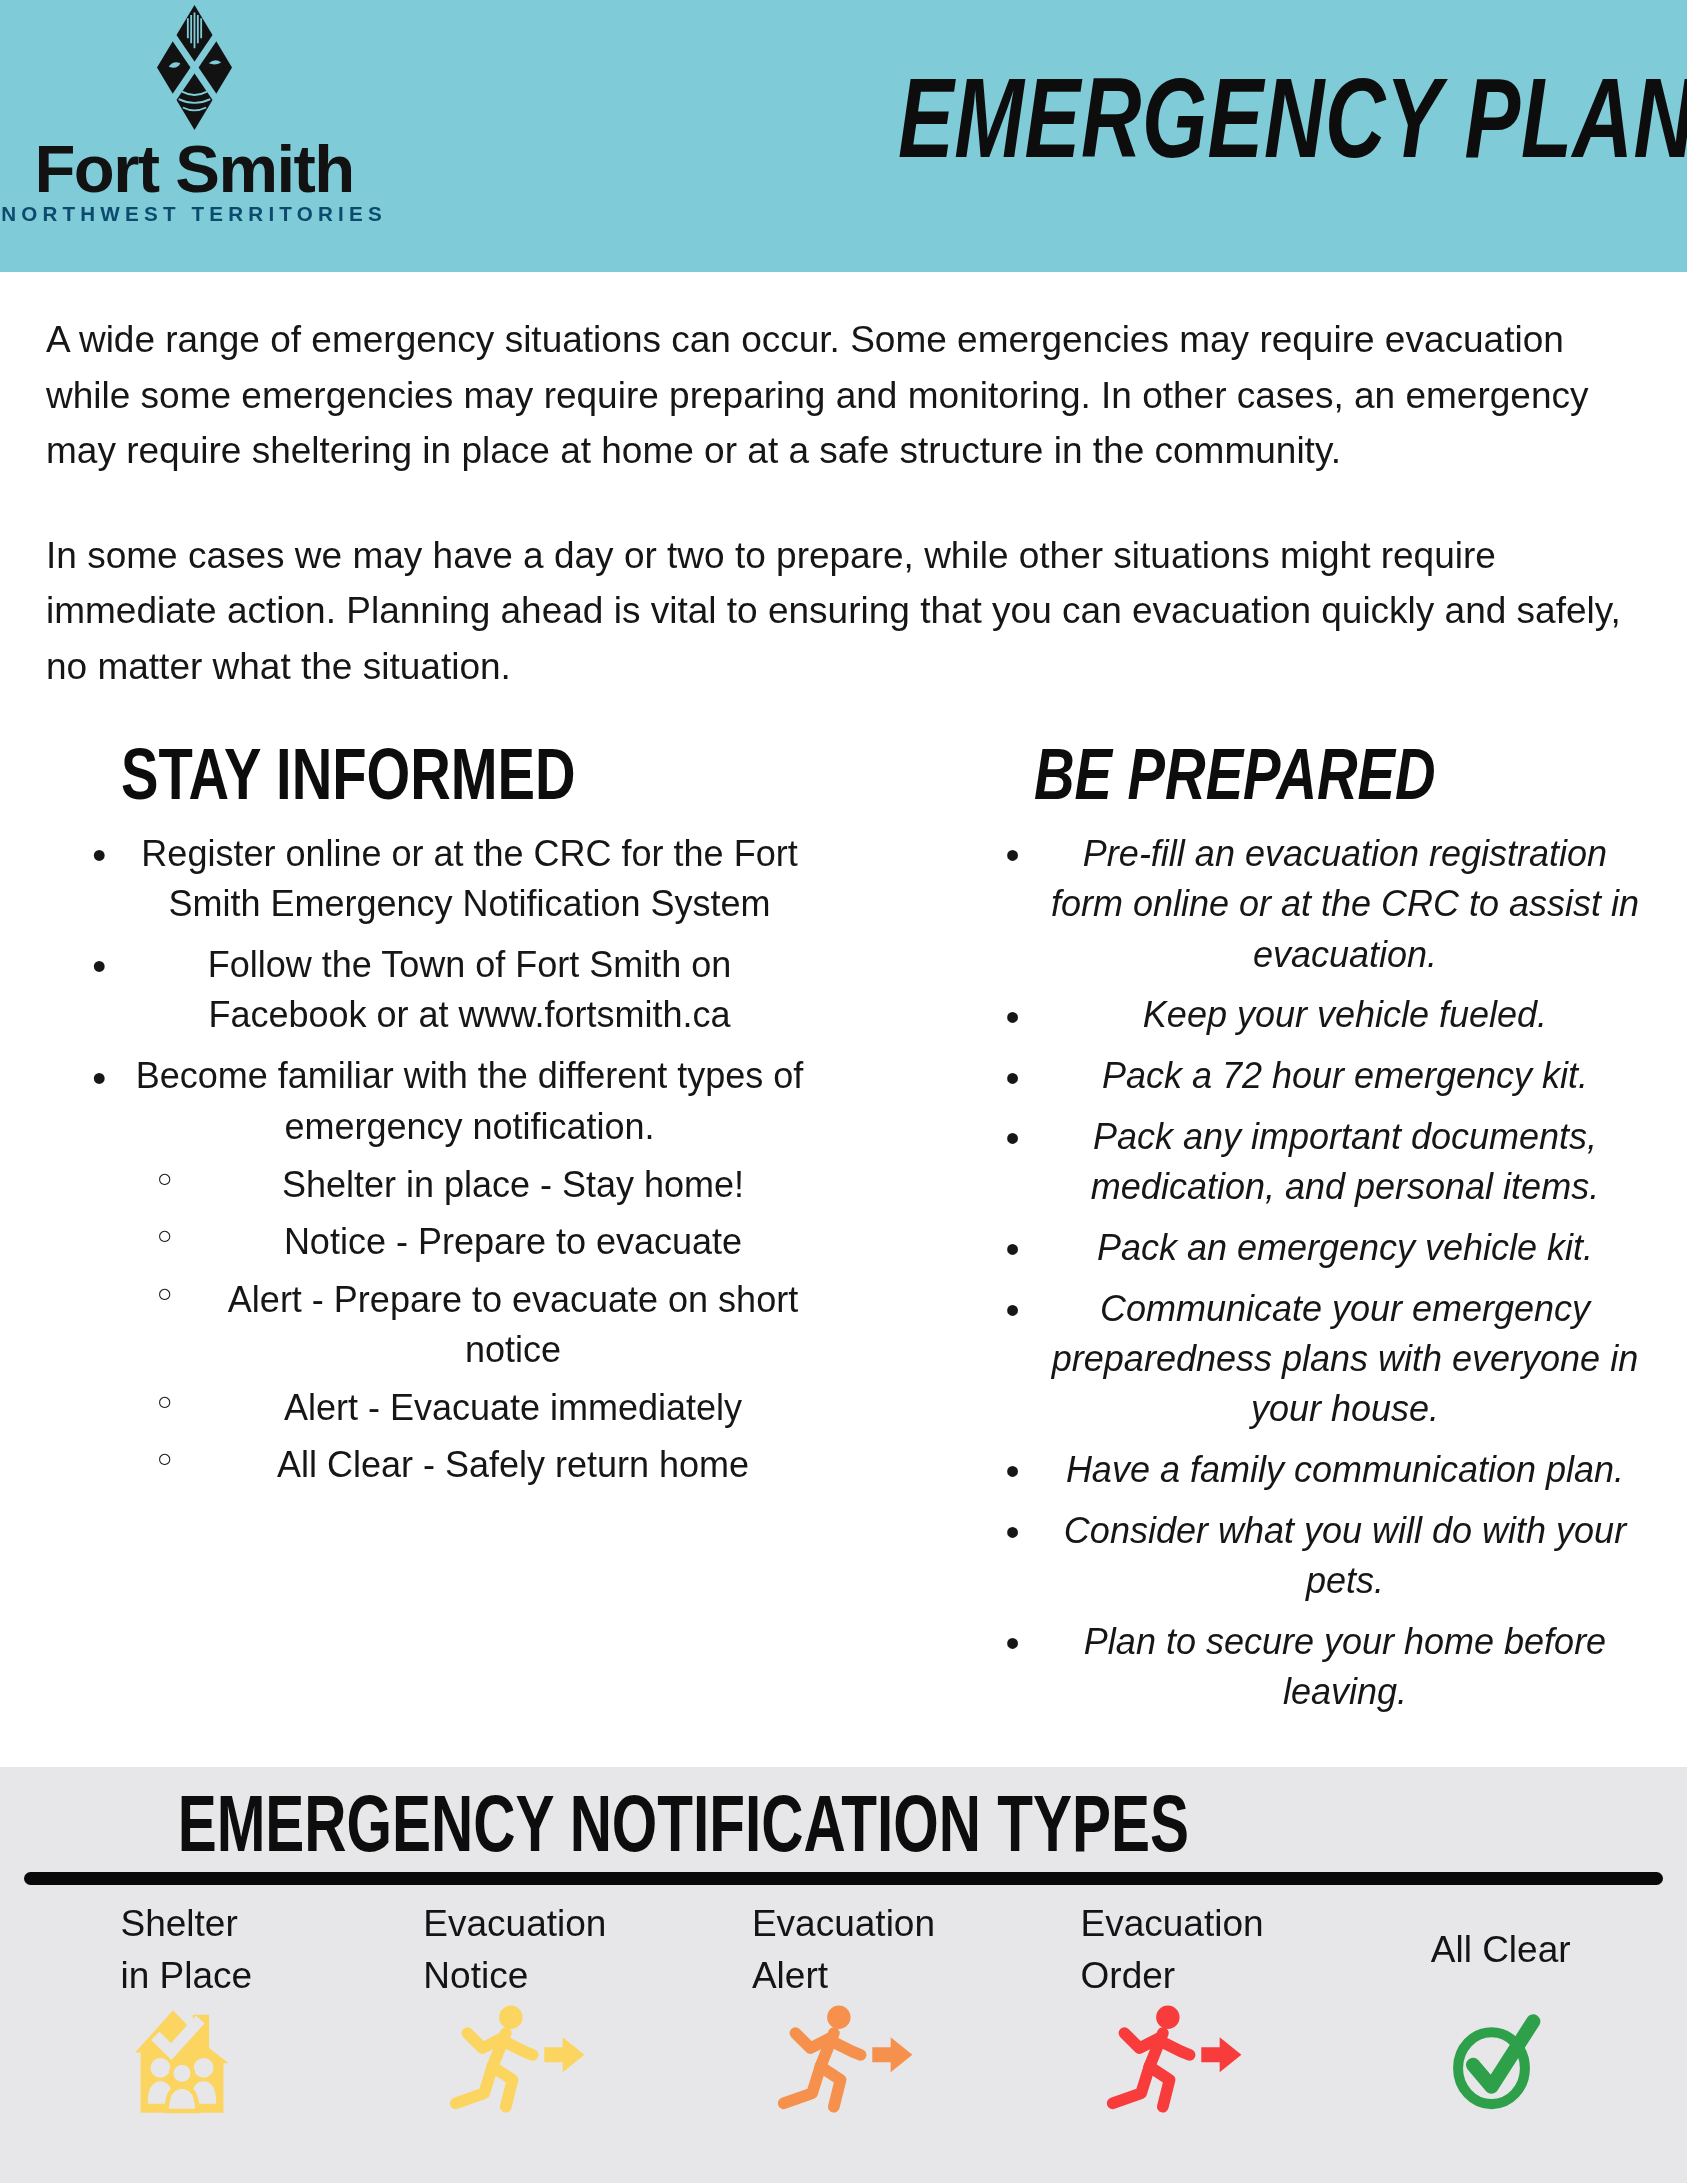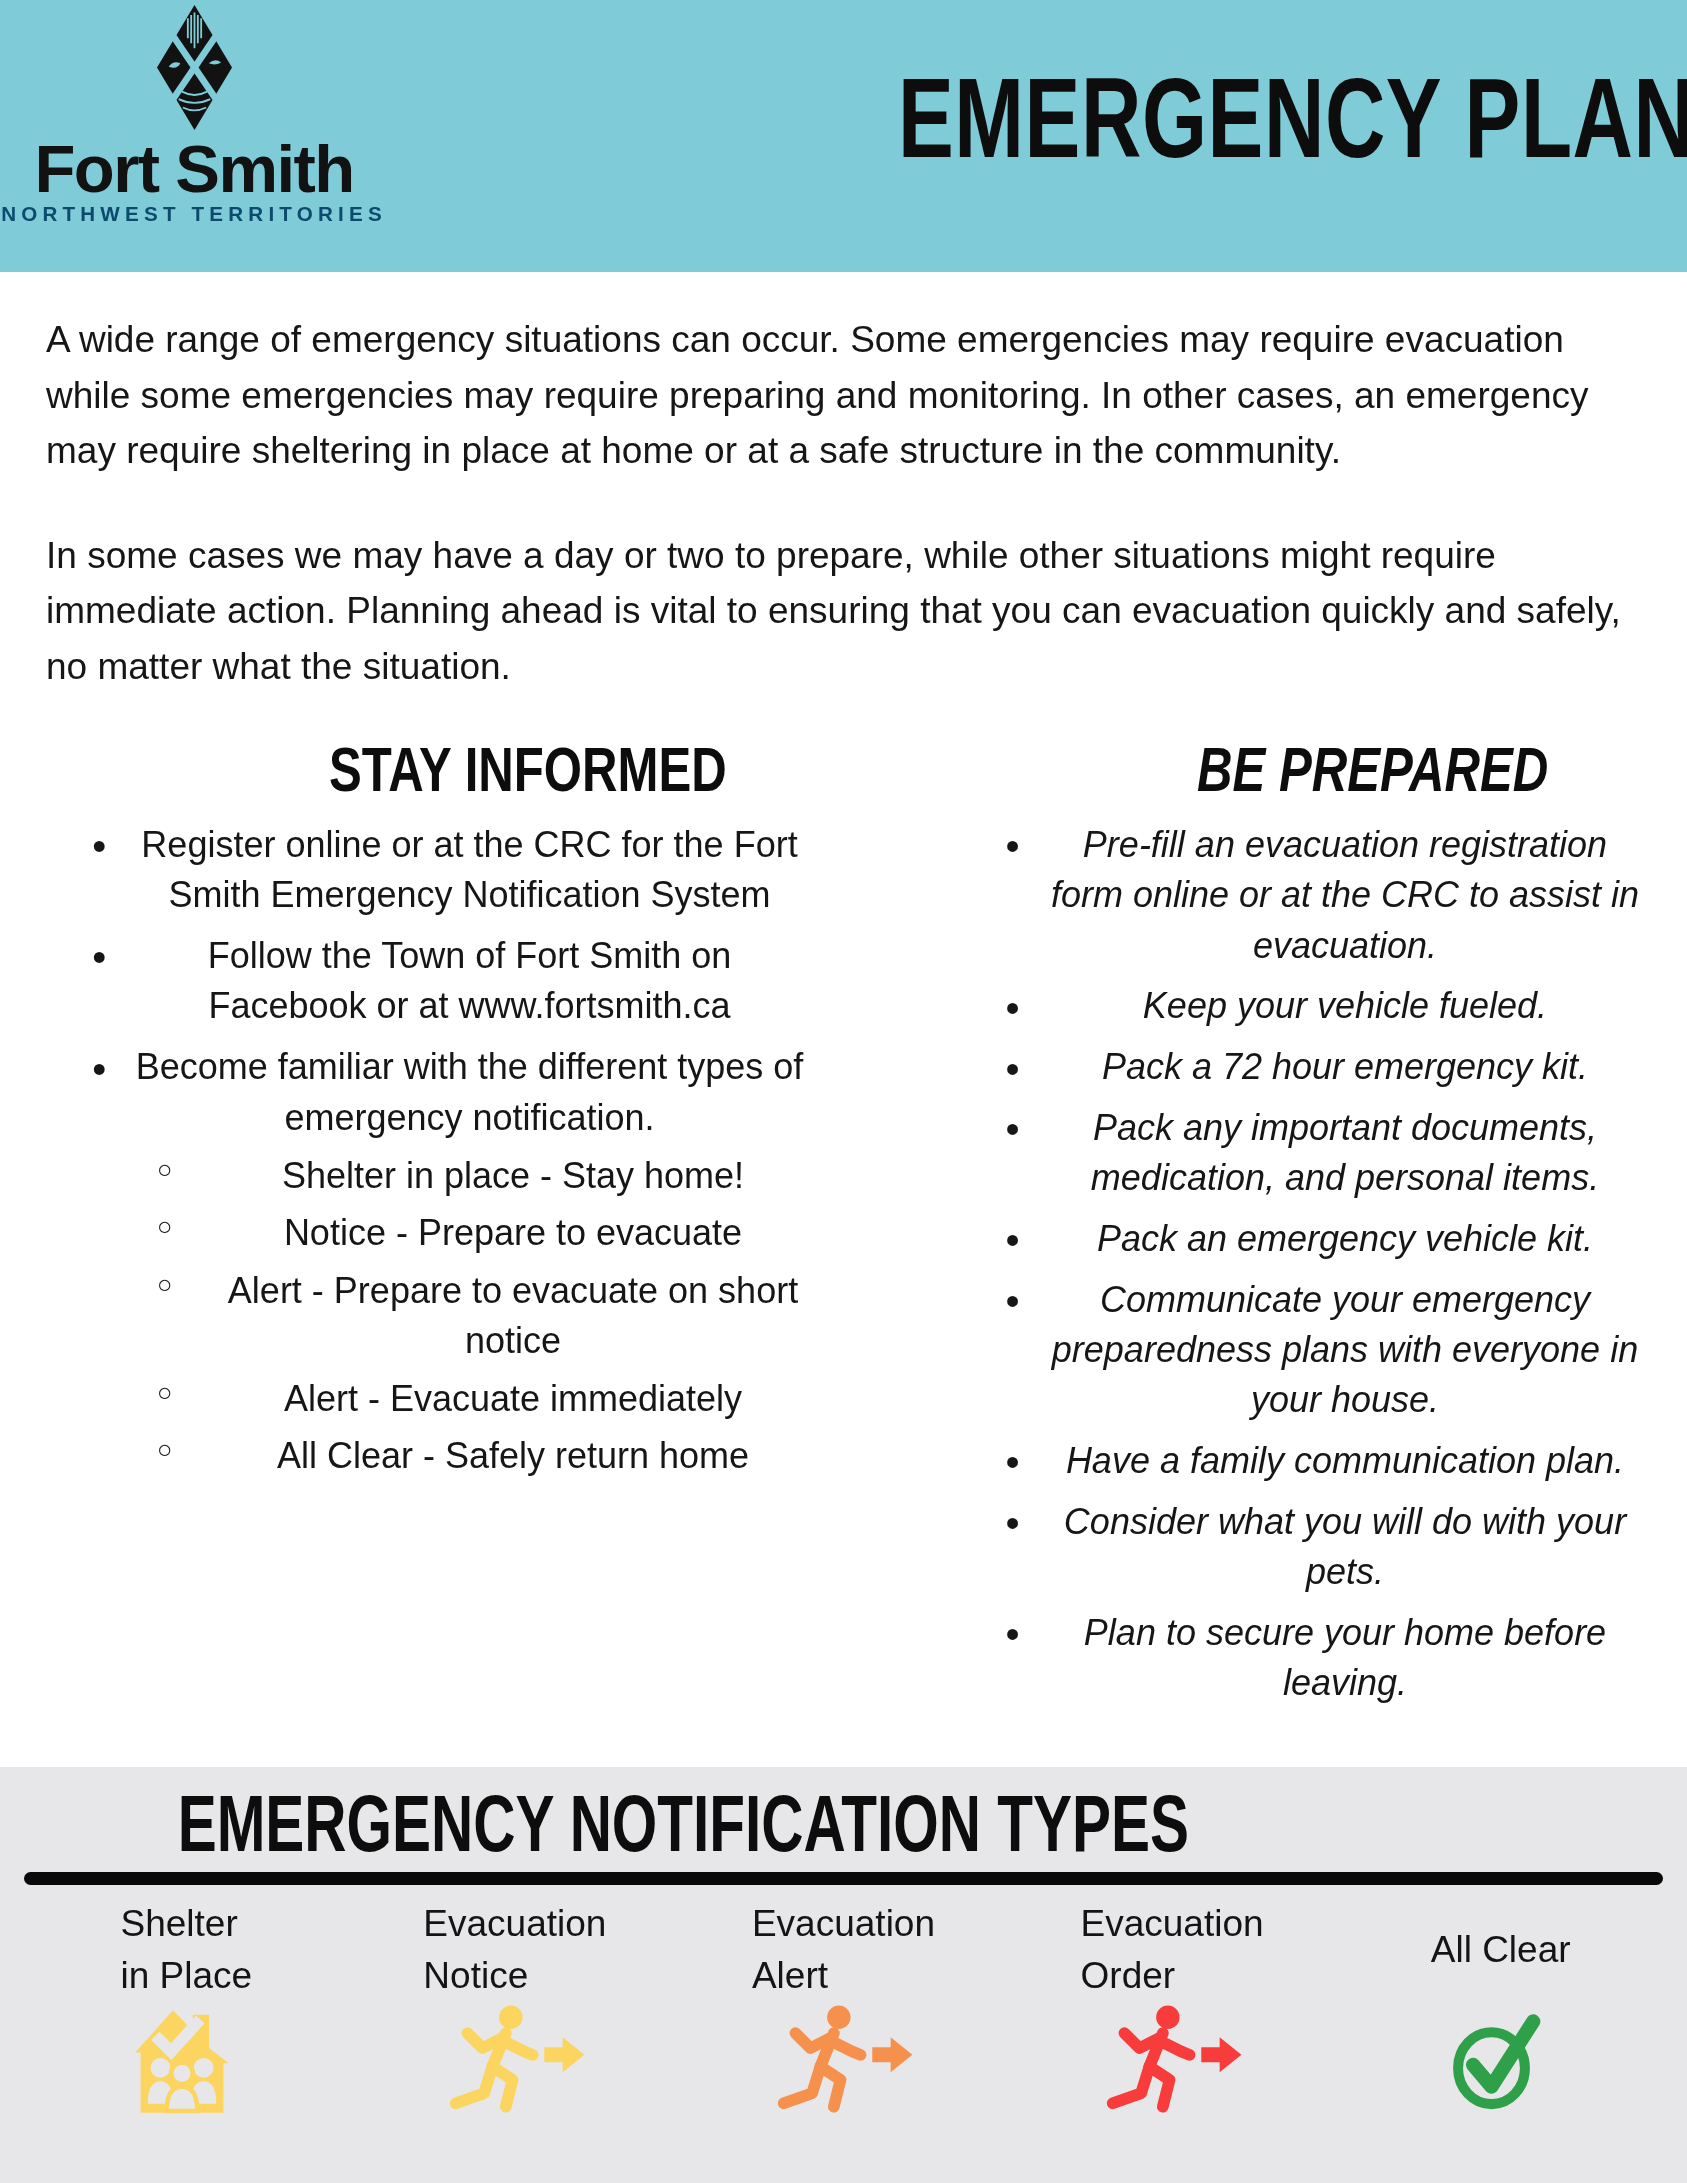--- a/index.html
+++ b/index.html
@@ -21,37 +21,37 @@
   }
   .logo-diamond { width: 87px; height: 125px; }
   .logo-town {
     margin-top: 4.8px; font-size: 67px; font-weight: 700;
     letter-spacing: -1.6px; line-height: 1; color: #121212; white-space: nowrap;
   }
   .logo-terr {
     margin-top: 0; font-size: 20.6px; font-weight: 700;
     letter-spacing: 5.2px; color: #0c4a6e; white-space: nowrap;
   }
-  .title-wrap { position: absolute; left: 758px; right: 12px; top: 62px; text-align: center; }
+  .title-wrap { position: absolute; left: 758px; right: 12px; top: 62px; text-align: center; font-style: italic; }
   .page-title {
     display: inline-block; font-size: 113px; font-weight: 700; line-height: 1;
     letter-spacing: 0.8px; white-space: nowrap; color: #0d0d0d;
     transform: scaleX(0.74); transform-origin: center;
   }
 
   
   .intro { margin: 40px 44px 0 46px; max-width: 1596px; font-size: 37px; line-height: 1.5; }
   .intro p { margin: 0; }
   .intro p + p { margin-top: 49px; }
 
   
   .columns { display: flex; margin: 44px 40px 0 89px; flex: none; }
   .col-left  { width: 750px; flex: none; }
   .col-right { margin-left: 163px; flex: 1; min-width: 0; font-style: italic; }
-  .col-heading { margin: 0 0 19px 0; font-size: 63px; font-weight: 700; line-height: 1; white-space: nowrap; text-align: right; }
+  .col-heading { margin: 0 0 19px 0; font-size: 72px; font-weight: 700; line-height: 1; white-space: nowrap; }
   .col-heading .squeeze {
     display: inline-block; transform: scaleX(0.78); transform-origin: left center;
     margin-left: 32px; color: #0d0d0d;
   }
   ul.bullets { list-style: none; margin: 0; padding: 0; font-size: 36px; line-height: 1.4; text-align: center; }
   li.li-main { position: relative; padding-left: 41px; margin-bottom: 10.3px; }
   li.li-main::before { content: "\2022"; position: absolute; left: 3.2px; top: -1.6px; font-size: 40px; }
   .btext { max-width: 679px; }
   ul.sub { list-style: none; margin: 8px 0 0 17.5px; padding: 0; }
   li.li-sub { position: relative; padding-left: 52px; margin-bottom: 7.1px; }

